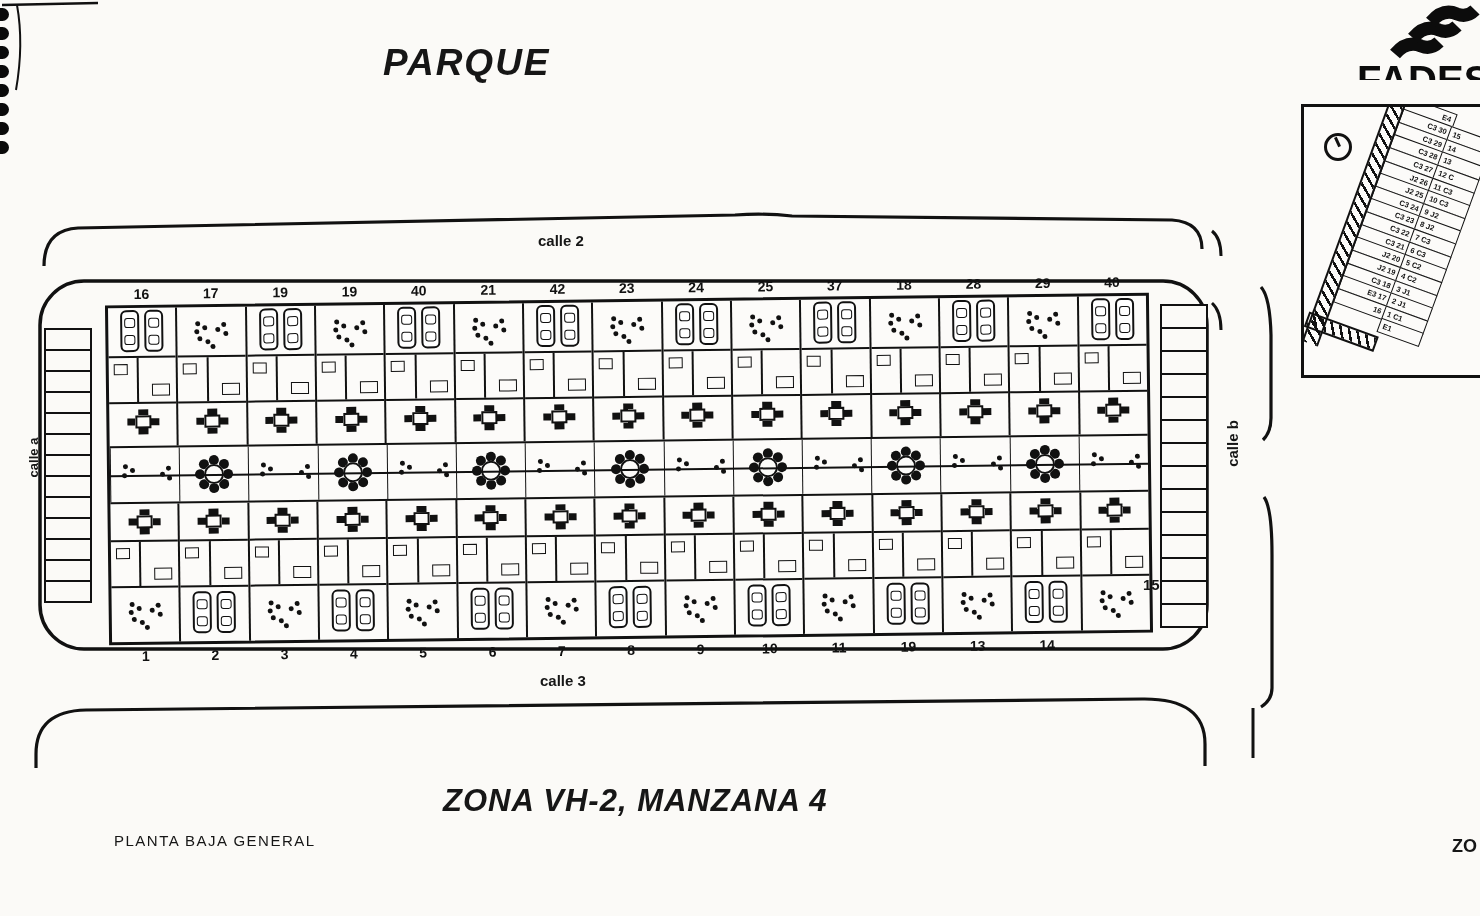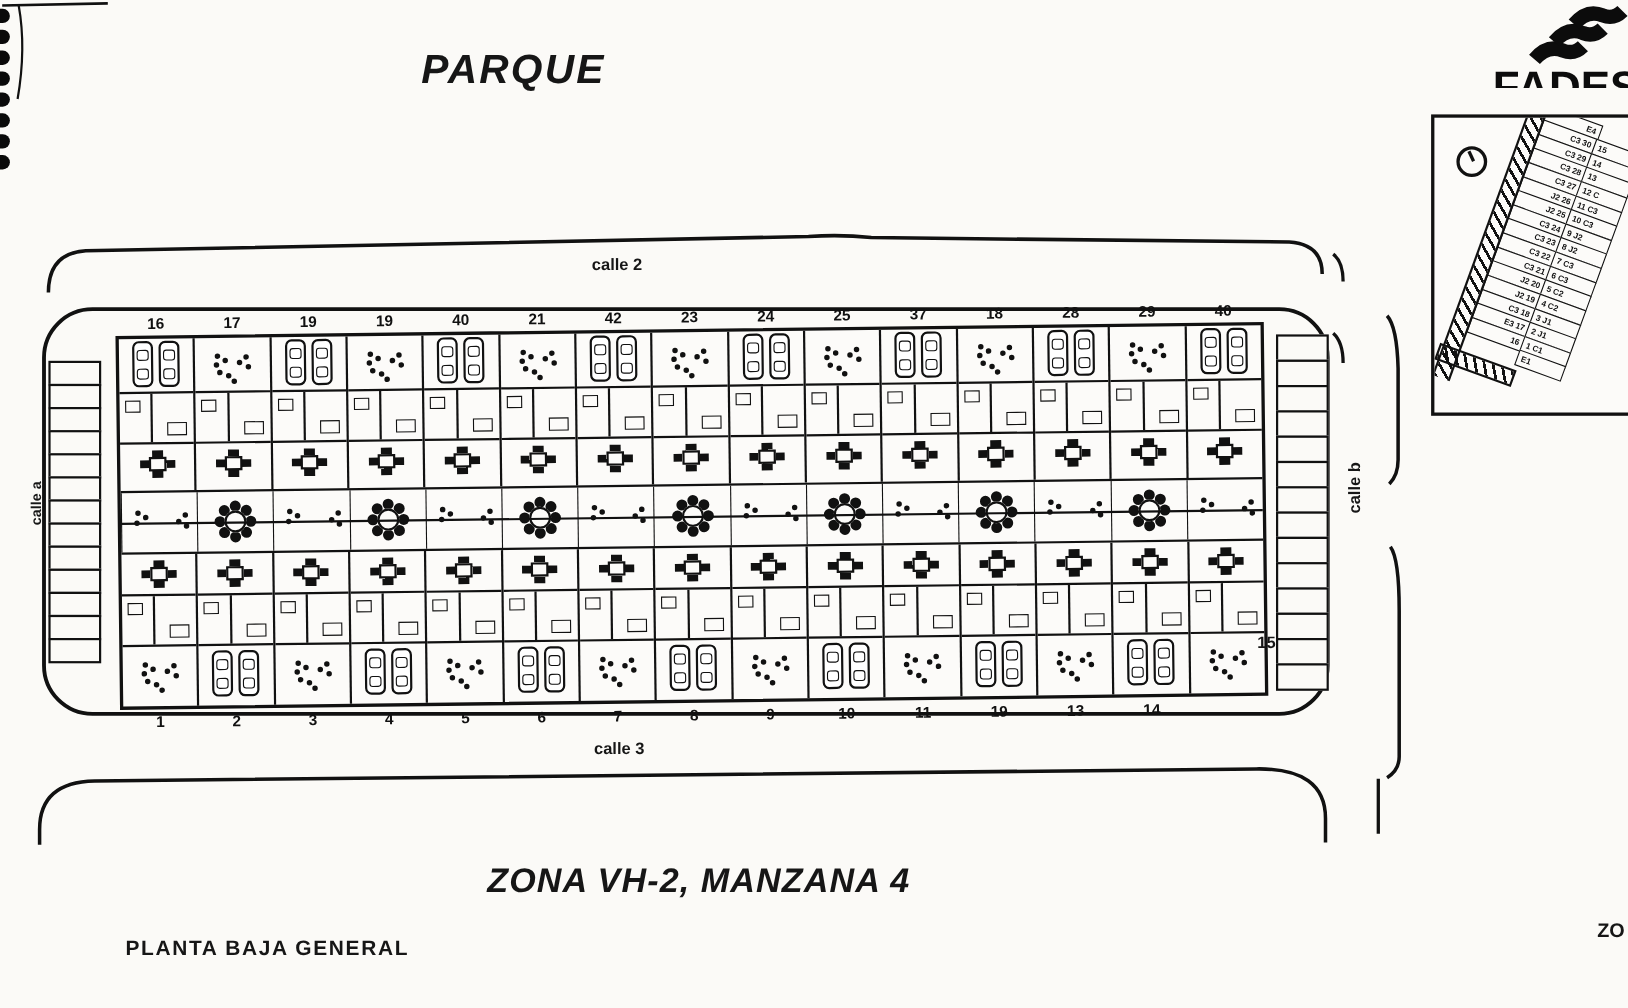--- a/index.html
+++ b/index.html
@@ -6,21 +6,21 @@
   body{
     width:1480px;height:916px;position:relative;overflow:hidden;
     background:#fbfaf7;
     font-family:"Liberation Sans", sans-serif;
     color:#111;
   }
   
   .lbl{position:absolute;color:#161616;white-space:nowrap;text-align:right;}
   .park{left:383px;top:42px;font-size:37px;font-weight:700;font-style:italic;letter-spacing:2px;}
   .zone-title{left:443px;top:783px;font-size:31px;font-weight:700;font-style:italic;letter-spacing:1px;}
-  .plan-subtitle{left:114px;top:852px;font-size:19px;font-weight:700;letter-spacing:1.5px;}
+  .plan-subtitle{left:114px;top:832px;font-size:15px;font-weight:400;letter-spacing:1.5px;}
   .zo-partial{left:1452px;top:836px;font-size:18px;font-weight:700;}
   .street{font-size:15px;font-weight:700;}
   .street.top{left:538px;top:232px;}
   .street.bottom{left:540px;top:672px;}
   .street.left{left:3px;top:450px;transform:rotate(-90deg);transform-origin:center;width:60px;text-align:center;font-size:13px;}
   .street.right{left:1202px;top:435px;transform:rotate(-90deg);transform-origin:center;width:60px;text-align:center;}
   .unit15{left:1143px;top:576px;font-size:15px;font-weight:700;}
   
   .brand-wrap{position:absolute;left:1355px;top:0;width:125px;height:80px;overflow:hidden;}
   .brand-name{position:absolute;left:2px;top:58px;font-size:40px;font-weight:900;letter-spacing:0px;color:#0c0c0c;}

